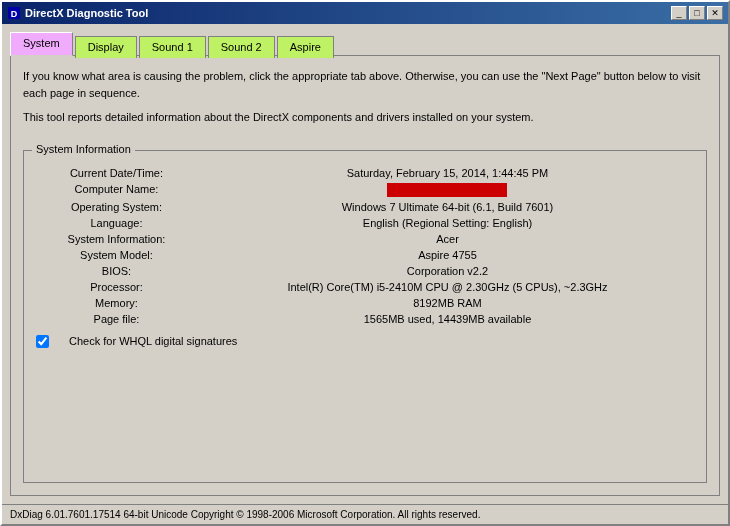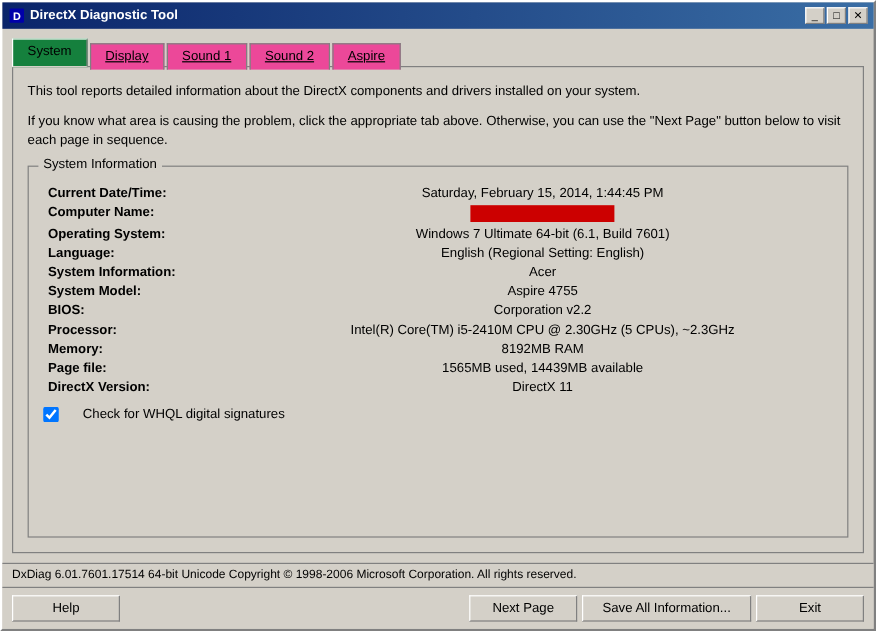--- a/index.html
+++ b/index.html
@@ -98,34 +98,33 @@
       background: #d4d0c8;
       border: 1px solid #808080;
       border-bottom: none;
       cursor: pointer;
       font-size: 11px;
       color: #000;
       position: relative;
     }
 
     .tab.active {
-      background: #15803d;
+      background: #f0abfc;
       border-top: 1px solid #fff;
       border-left: 1px solid #fff;
       border-right: 1px solid #808080;
       border-bottom: 1px solid #d4d0c8;
       font-weight: normal;
       z-index: 3;
       padding-bottom: 6px;
     }
 
     .tab:not(.active) {
-      background: #ec4899;
+      background: #bef264;
       top: 2px;
-      text-decoration: underline;
     }
 
     .tab-panel {
       flex: 1;
       background: #d4d0c8;
       border: 1px solid #808080;
       border-top-color: #808080;
       padding: 12px;
       display: flex;
       flex-direction: column;
@@ -135,21 +134,21 @@
     .info-text {
       font-size: 11px;
       color: #000;
       line-height: 1.5;
     }
 
     .system-info-group {
       border: 1px solid #808080;
       border-top-color: #808080;
       padding: 10px 12px;
-      margin-top: 4px;
+      margin-top: 16px;
       flex: 1;
       position: relative;
     }
 
     .group-label {
       position: absolute;
       top: -8px;
       left: 8px;
       background: #d4d0c8;
       padding: 0 4px;
@@ -164,25 +163,25 @@
     }
 
     .info-table tr td {
       padding: 2px 4px;
       font-size: 11px;
       vertical-align: top;
       text-align: center;
     }
 
     .info-table tr td:first-child {
-      text-align: left;
+      text-align: center;
       color: #000;
       white-space: nowrap;
       padding-right: 8px;
-      font-weight: bold;
+      font-weight: normal;
     }
 
     .info-table tr td:last-child {
       color: #000;
     }
 
     .redacted-value {
       background: #cc0000;
       color: #cc0000;
       display: inline-block;
@@ -274,22 +273,22 @@
 
     <div class="tabs">
       <div class="tab active">System</div>
       <div class="tab">Display</div>
       <div class="tab">Sound 1</div>
       <div class="tab">Sound 2</div>
       <div class="tab">Aspire</div>
     </div>
 
     <div class="tab-panel">
+      <p class="info-text">If you know what area is causing the problem, click the appropriate tab above.  Otherwise, you can use the "Next Page" button below to visit each page in sequence.</p>
       <p class="info-text">This tool reports detailed information about the DirectX components and drivers installed on your system.</p>
-      <p class="info-text">If you know what area is causing the problem, click the appropriate tab above.  Otherwise, you can use the "Next Page" button below to visit each page in sequence.</p>
 
       <div class="system-info-group">
         <span class="group-label">System Information</span>
         <table class="info-table">
           <tbody>
               <tr>
             <td>Current Date/Time:</td>
             <td>Saturday, February 15, 2014, 1:44:45 PM</td>
           </tr>
           <tr>
@@ -321,42 +320,28 @@
             <td>Intel(R) Core(TM) i5-2410M CPU @ 2.30GHz (5 CPUs), ~2.3GHz</td>
           </tr>
           <tr>
             <td>Memory:</td>
             <td>8192MB RAM</td>
           </tr>
           <tr>
             <td>Page file:</td>
             <td>1565MB used, 14439MB available</td>
           </tr>
-          <tr>
-            <td>DirectX Version:</td>
-            <td>DirectX 11</td>
-          </tr>
         </tbody>
           </table>
 
         <div class="checkbox-row">
           <input type="checkbox" class="checkbox-input" checked="" style="">
           <label>Check for WHQL digital signatures</label>
         </div>
       </div>
     </div>
   </div>
 
   <div class="footer-bar">
     <span>DxDiag 6.01.7601.17514 64-bit Unicode  Copyright © 1998-2006 Microsoft Corporation.  All rights reserved.</span>
   </div>
 
-  <div class="bottom-buttons">
-    <div class="bottom-buttons-inner">
-      <button class="btn">Help</button>
-      <div class="bottom-right-group">
-        <button class="btn btn-next">Next Page</button>
-        <button class="btn">Save All Information...</button>
-        <button class="btn">Exit</button>
-      </div>
-    </div>
-  </div>
 </div>
 
 </body></html>

